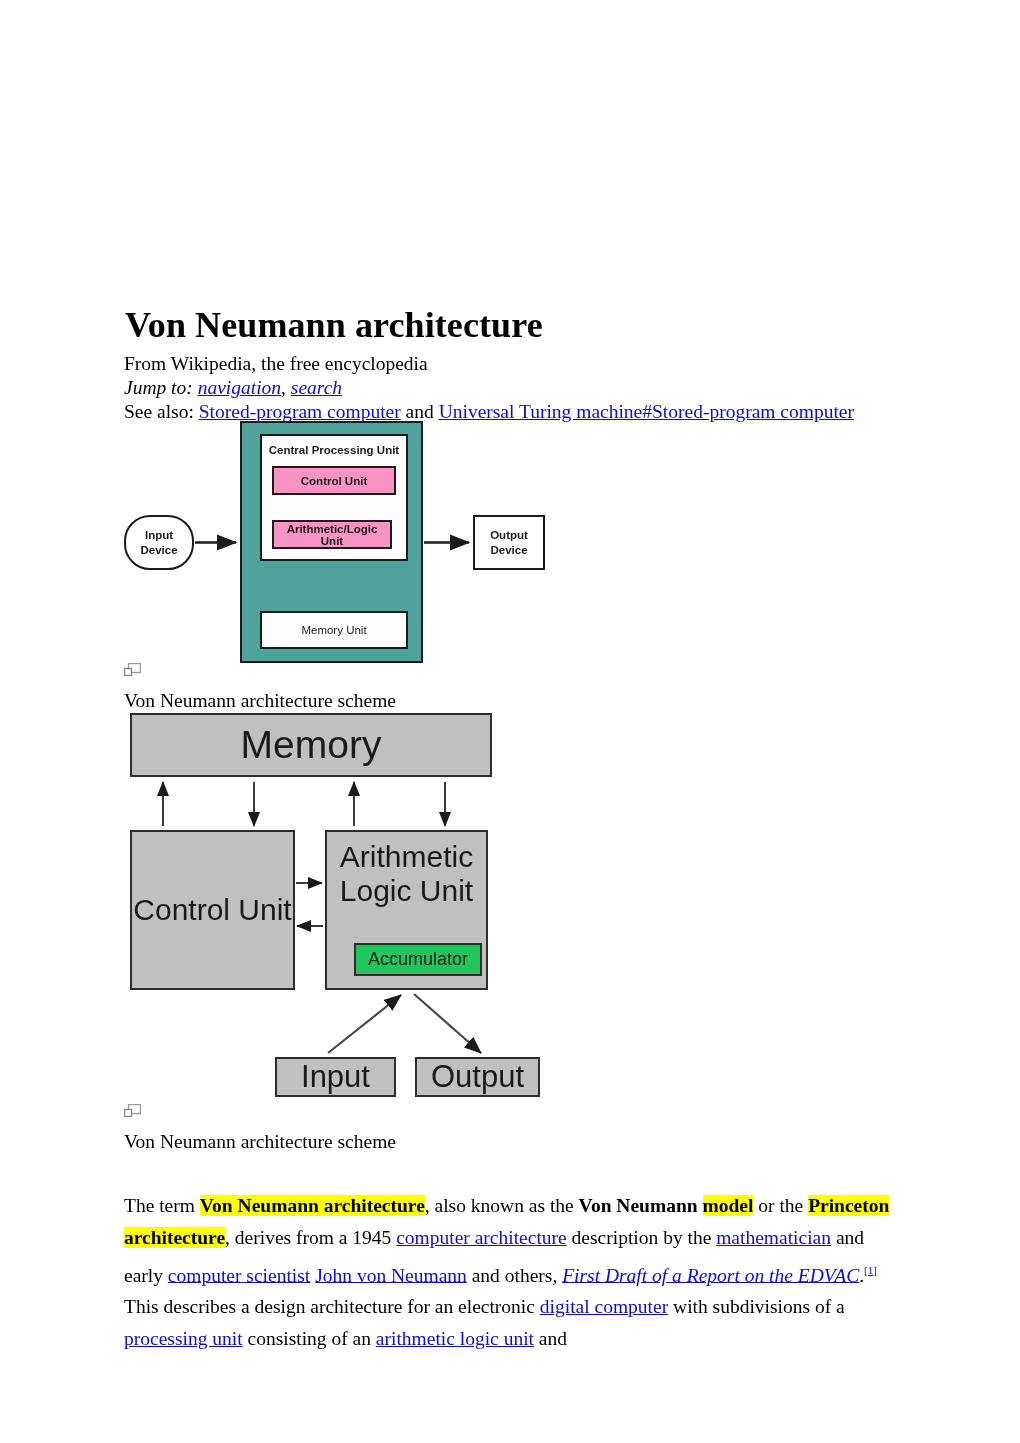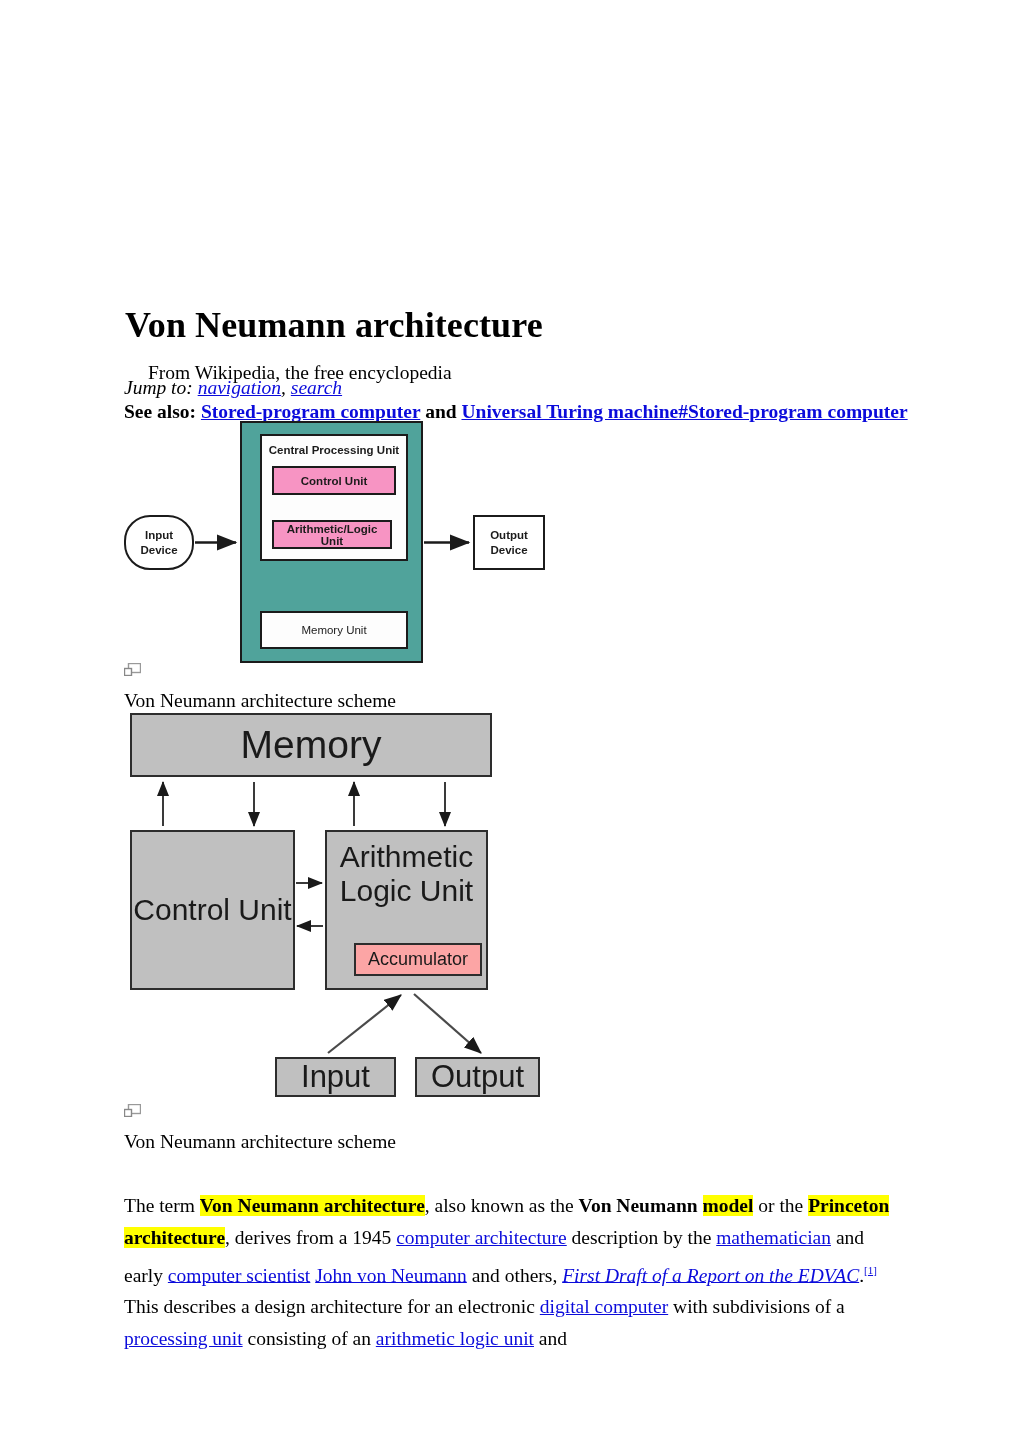--- a/index.html
+++ b/index.html
@@ -36,23 +36,23 @@
   }
 
   
   .intro-line {
     position: absolute;
     left: 124px;
     font-size: 19.5px;
     line-height: 25px;
     white-space: nowrap;
   }
-  #intro-from   { top: 360px; margin-left: 24px; }
+  #intro-from   { top: 351px; }
   #intro-jump   { top: 375px; font-style: italic; }
-  #intro-seealso{ top: 399px; font-weight: bold; }
+  #intro-seealso{ top: 399px; }
 
   a.wlink {
     color: #0b0bdb;
     text-decoration: underline;
   }
 
   
   #figure-1 {
     position: absolute;
     left: 124px;
@@ -183,21 +183,21 @@
   #fig2-memory  { left: 6px;   top: 5px;   width: 362px; height: 64px; font-size: 39px; }
   #fig2-control { left: 6px;   top: 122px; width: 165px; height: 160px; font-size: 30px; line-height: 34px; }
   #fig2-alu     { left: 201px; top: 122px; width: 163px; height: 160px; font-size: 30px; line-height: 34px;
                   align-items: flex-start; padding-top: 8px; }
   #fig2-accumulator {
     position: absolute;
     left: 230px;
     top: 235px;
     width: 128px;
     height: 33px;
-    background: #fca5a5;
+    background: #22c55e;
     border: 2px solid #2d2d2d;
     box-sizing: border-box;
     font-family: "Liberation Sans", "DejaVu Sans", sans-serif;
     font-size: 18px;
     color: #1a1a1a;
     display: flex;
     align-items: center;
     justify-content: center;
   }
   #fig2-input   { left: 151px; top: 349px; width: 121px; height: 40px; font-size: 31px; }

